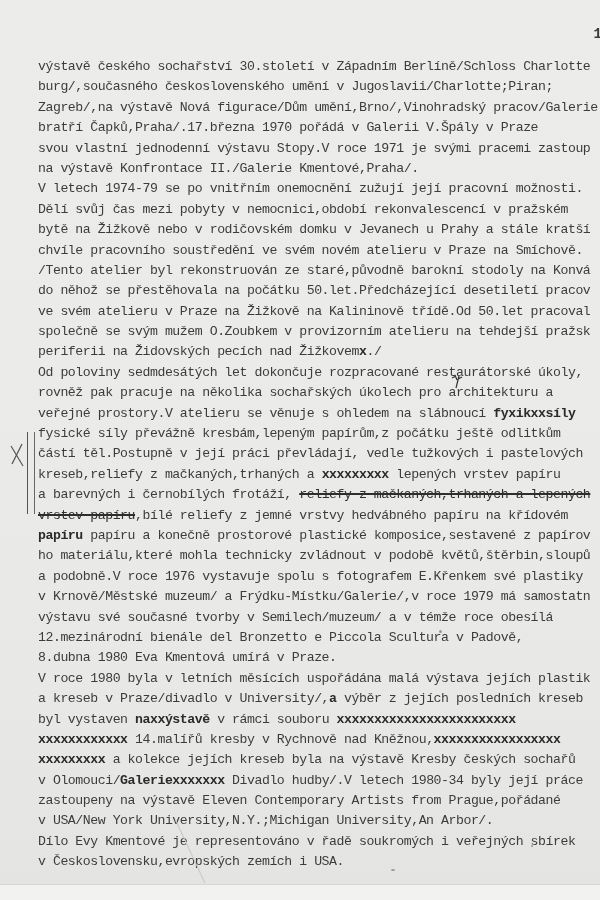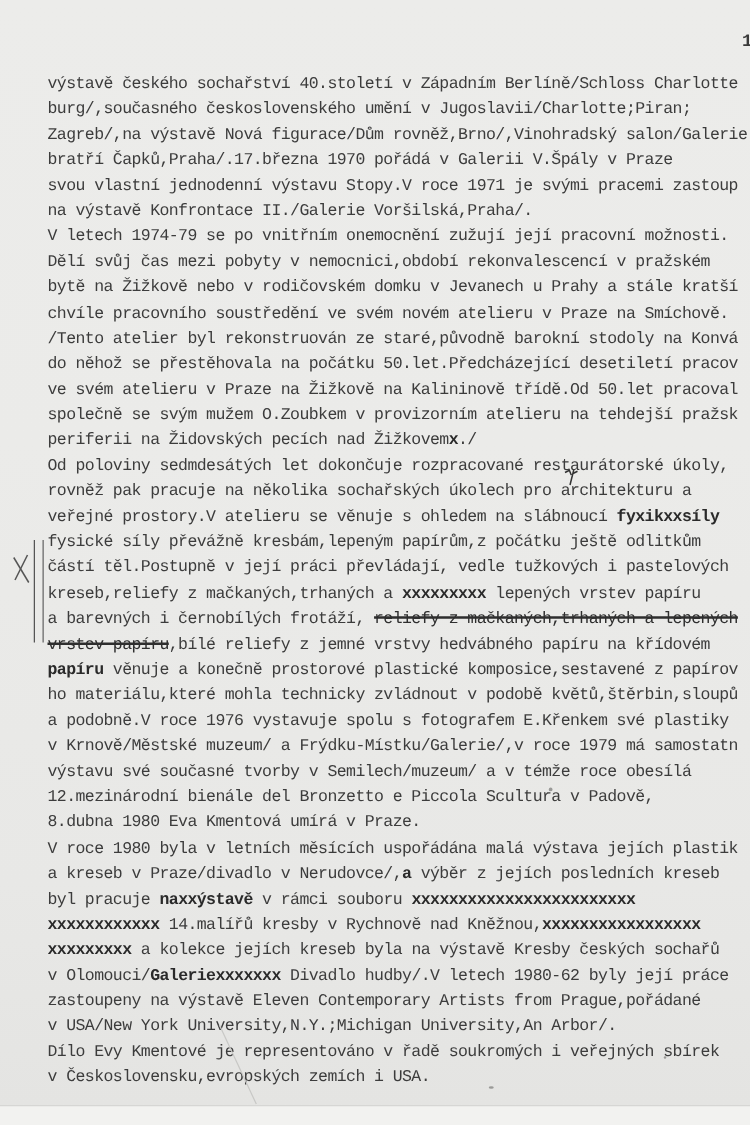--- a/index.html
+++ b/index.html
@@ -106,56 +106,56 @@
       height: 16px;
     }
   </style>
 </head>
 <body>
 
 <div class="page">
   <div class="page-number">1</div>
 
   <div class="text-block" id="text-block">
-      <div class="line"><span class="seg">výstavě českého sochařství 40.století v Západním Berlíně/Schloss Charlotte</span></div>
+      <div class="line"><span class="seg">výstavě českého sochařství 30.století v Západním Berlíně/Schloss Charlotte</span></div>
       <div class="line"><span class="seg">burg/,současného československého umění v Jugoslavii/Charlotte;Piran;</span></div>
-      <div class="line"><span class="seg">Zagreb/,na výstavě Nová figurace/Dům rovněž,Brno/,Vinohradský salon/Galerie</span></div>
+      <div class="line"><span class="seg">Zagreb/,na výstavě Nová figurace/Dům umění,Brno/,Vinohradský pracov/Galerie</span></div>
       <div class="line"><span class="seg">bratří Čapků,Praha/.17.března 1970 pořádá v Galerii V.Špály v Praze</span></div>
       <div class="line"><span class="seg">svou vlastní jednodenní výstavu Stopy.V roce 1971 je svými pracemi zastoup</span></div>
-      <div class="line"><span class="seg">na výstavě Konfrontace II./Galerie Voršilská,Praha/.</span></div>
+      <div class="line"><span class="seg">na výstavě Konfrontace II./Galerie Kmentové,Praha/.</span></div>
       <div class="line"><span class="seg">V letech 1974-79 se po vnitřním onemocnění zužují její pracovní možnosti.</span></div>
       <div class="line"><span class="seg">Dělí svůj čas mezi pobyty v nemocnici,období rekonvalescencí v pražském</span></div>
       <div class="line"><span class="seg">bytě na Žižkově nebo v rodičovském domku v Jevanech u Prahy a stále kratší</span></div>
       <div class="line"><span class="seg">chvíle pracovního soustředění ve svém novém atelieru v Praze na Smíchově.</span></div>
       <div class="line"><span class="seg">/Tento atelier byl rekonstruován ze staré,původně barokní stodoly na Konvá</span></div>
       <div class="line"><span class="seg">do něhož se přestěhovala na počátku 50.let.Předcházející desetiletí pracov</span></div>
       <div class="line"><span class="seg">ve svém atelieru v Praze na Žižkově na Kalininově třídě.Od 50.let pracoval</span></div>
       <div class="line"><span class="seg">společně se svým mužem O.Zoubkem v provizorním atelieru na tehdejší pražsk</span></div>
       <div class="line"><span class="seg">periferii na Židovských pecích nad Žižkovem</span><span class="seg overtyped">x</span><span class="seg">./</span></div>
       <div class="line"><span class="seg">Od poloviny sedmdesátých let dokončuje rozpracované restaurátorské úkoly,</span></div>
       <div class="line"><span class="seg">rovněž pak pracuje na několika sochařských úkolech pro architekturu a</span></div>
       <div class="line"><span class="seg">veřejné prostory.V atelieru se věnuje s ohledem na slábnoucí </span><span class="seg overtyped">fyxikxxsíly</span></div>
       <div class="line"><span class="seg">fysické síly převážně kresbám,lepeným papírům,z počátku ještě odlitkům</span></div>
       <div class="line"><span class="seg">částí těl.Postupně v její práci převládají, vedle tužkových i pastelových</span></div>
       <div class="line"><span class="seg">kreseb,reliefy z mačkaných,trhaných a </span><span class="seg overtyped">xxxxxxxxx</span><span class="seg"> lepených vrstev papíru</span></div>
       <div class="line"><span class="seg">a barevných i černobílých frotáží, </span><span class="seg struck">reliefy z mačkaných,trhaných a lepených</span></div>
       <div class="line"><span class="seg struck">vrstev papíru</span><span class="seg">,bílé reliefy z jemné vrstvy hedvábného papíru na křídovém</span></div>
-      <div class="line"><span class="seg overtyped">papíru</span><span class="seg"> věnuje a konečně prostorové plastické komposice,sestavené z papírov</span></div>
+      <div class="line"><span class="seg overtyped">papíru</span><span class="seg"> papíru a konečně prostorové plastické komposice,sestavené z papírov</span></div>
       <div class="line"><span class="seg">ho materiálu,které mohla technicky zvládnout v podobě květů,štěrbin,sloupů</span></div>
       <div class="line"><span class="seg">a podobně.V roce 1976 vystavuje spolu s fotografem E.Křenkem své plastiky</span></div>
       <div class="line"><span class="seg">v Krnově/Městské muzeum/ a Frýdku-Místku/Galerie/,v roce 1979 má samostatn</span></div>
       <div class="line"><span class="seg">výstavu své současné tvorby v Semilech/muzeum/ a v témže roce obesílá</span></div>
       <div class="line"><span class="seg">12.mezinárodní bienále del Bronzetto e Piccola Scultura v Padově,</span></div>
       <div class="line"><span class="seg">8.dubna 1980 Eva Kmentová umírá v Praze.</span></div>
       <div class="line"><span class="seg">V roce 1980 byla v letních měsících uspořádána malá výstava jejích plastik</span></div>
-      <div class="line"><span class="seg">a kreseb v Praze/divadlo v Nerudovce/,</span><span class="seg overtyped">a</span><span class="seg"> výběr z jejích posledních kreseb</span></div>
-      <div class="line"><span class="seg">byl pracuje </span><span class="seg overtyped">naxxýstavě</span><span class="seg"> v rámci souboru </span><span class="seg overtyped">xxxxxxxxxxxxxxxxxxxxxxxx</span></div>
+      <div class="line"><span class="seg">a kreseb v Praze/divadlo v University/,</span><span class="seg overtyped">a</span><span class="seg"> výběr z jejích posledních kreseb</span></div>
+      <div class="line"><span class="seg">byl vystaven </span><span class="seg overtyped">naxxýstavě</span><span class="seg"> v rámci souboru </span><span class="seg overtyped">xxxxxxxxxxxxxxxxxxxxxxxx</span></div>
       <div class="line"><span class="seg overtyped">xxxxxxxxxxxx</span><span class="seg"> 14.malířů kresby v Rychnově nad Kněžnou,</span><span class="seg overtyped">xxxxxxxxxxxxxxxxx</span></div>
       <div class="line"><span class="seg overtyped">xxxxxxxxx</span><span class="seg"> a kolekce jejích kreseb byla na výstavě Kresby českých sochařů</span></div>
-      <div class="line"><span class="seg">v Olomouci/</span><span class="seg overtyped">Galeriexxxxxxx</span><span class="seg"> Divadlo hudby/.V letech 1980-62 byly její práce</span></div>
+      <div class="line"><span class="seg">v Olomouci/</span><span class="seg overtyped">Galeriexxxxxxx</span><span class="seg"> Divadlo hudby/.V letech 1980-34 byly její práce</span></div>
       <div class="line"><span class="seg">zastoupeny na výstavě Eleven Contemporary Artists from Prague,pořádané</span></div>
       <div class="line"><span class="seg">v USA/New York University,N.Y.;Michigan University,An Arbor/.</span></div>
       <div class="line"><span class="seg">Dílo Evy Kmentové je representováno v řadě soukromých i veřejných sbírek</span></div>
       <div class="line"><span class="seg">v Československu,evropských zemích i USA.</span></div>
     </div>
 
   <svg class="margin-x" viewBox="0 0 16 30">
     <path d="M2 6 Q8 16 14 26" stroke="#555" stroke-width="1.2" fill="none"></path>
     <path d="M13 4 Q8 14 3 24" stroke="#555" stroke-width="1.2" fill="none"></path>
   </svg>

